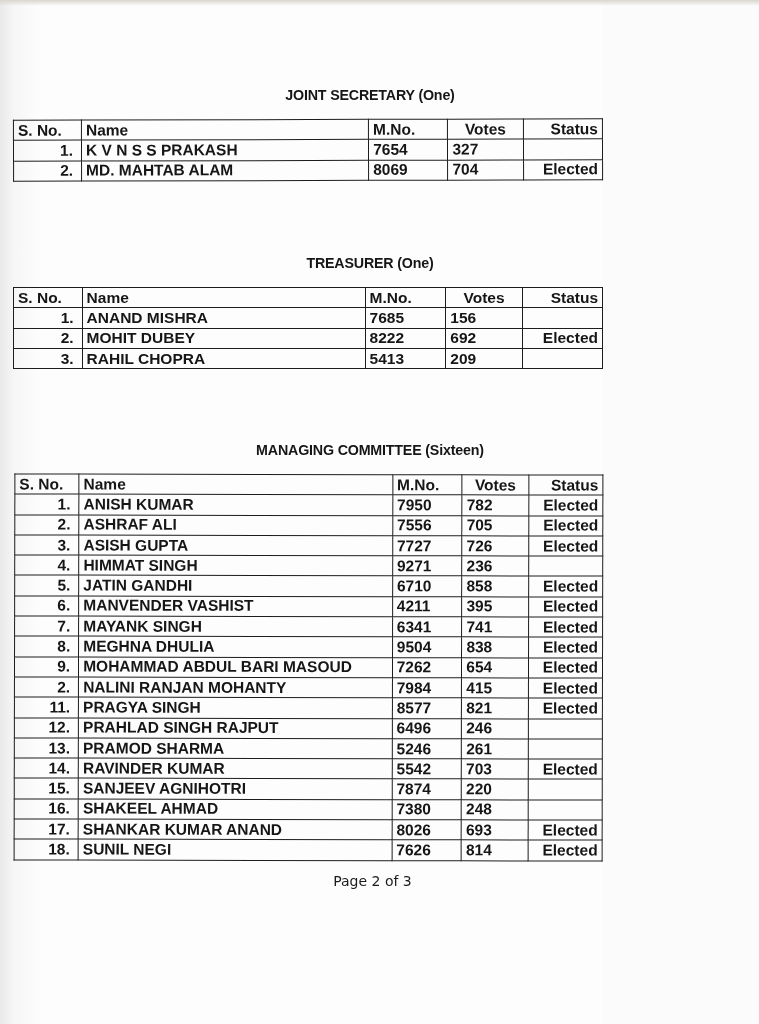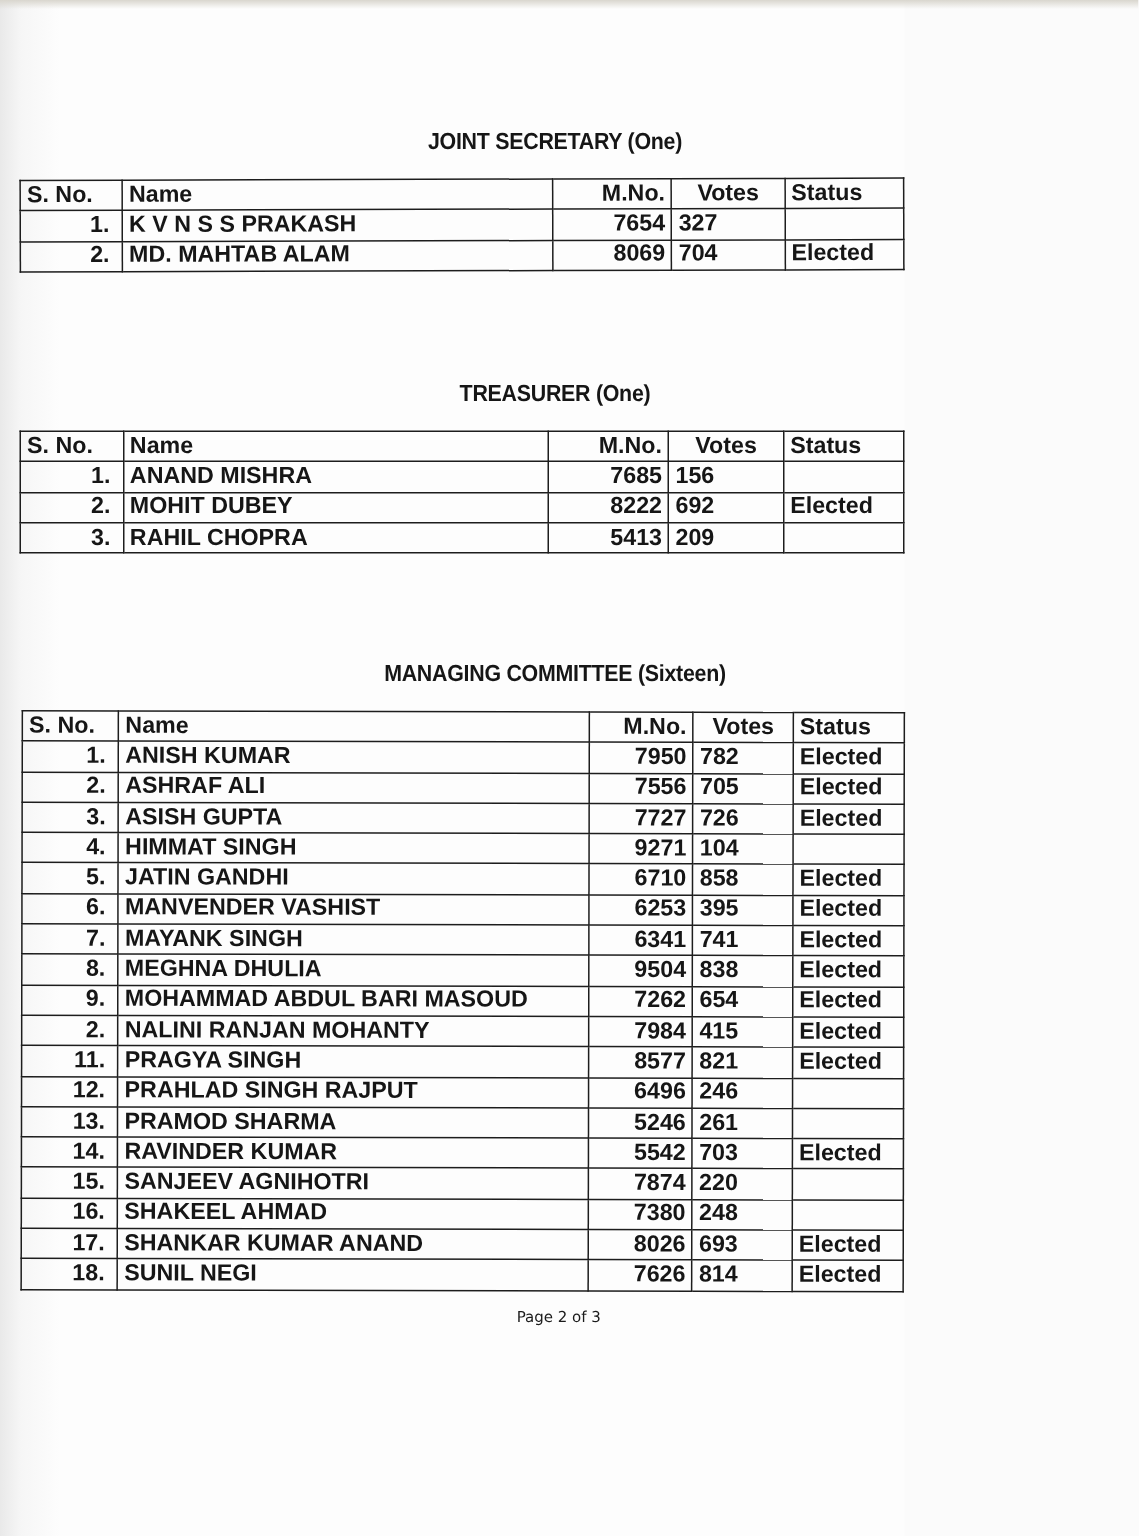--- a/index.html
+++ b/index.html
@@ -51,32 +51,32 @@
       height: 19.3px;
       line-height: 18px;
       white-space: nowrap;
       overflow: hidden;
     }
     table.results th {
       font-weight: bold;
     }
     .col-sno { width: 62px; text-align: right; padding-right: 8px !important; }
     .col-name { width: 358px; text-align: left; }
-    .col-mno { width: 88px; text-align: right; }
+    .col-mno { width: 88px; text-align: left; }
     .col-votes { width: 82px; }
-    .col-status { width: 80px; text-align: left; border-radius: 10px; }
+    .col-status { width: 80px; text-align: right; border-radius: 10px; }
     th.col-name { vertical-align: bottom; }
     th.col-sno { text-align: left; padding-left: 4px !important; }
     .page-footer {
       position: absolute;
       left: 0;
       width: 745px;
       top: 873px;
       text-align: center;
-      font-size: 10px;
+      font-size: 14px;
       font-family: "DejaVu Sans", sans-serif;
       color: #1b1b1b;
     }
   </style>
 </head>
 <body>
 
 <div class="page">
   <div class="top-edge"></div>
 
@@ -175,34 +175,34 @@
           <td class="col-sno">3.</td>
           <td class="col-name">ASISH GUPTA</td>
           <td class="col-mno">7727</td>
           <td class="col-votes">726</td>
           <td class="col-status">Elected</td>
         </tr>
         <tr>
           <td class="col-sno">4.</td>
           <td class="col-name">HIMMAT SINGH</td>
           <td class="col-mno">9271</td>
-          <td class="col-votes">104</td>
+          <td class="col-votes">236</td>
           <td class="col-status"></td>
         </tr>
         <tr>
           <td class="col-sno">5.</td>
           <td class="col-name">JATIN GANDHI</td>
           <td class="col-mno">6710</td>
           <td class="col-votes">858</td>
           <td class="col-status">Elected</td>
         </tr>
         <tr>
           <td class="col-sno">6.</td>
           <td class="col-name">MANVENDER VASHIST</td>
-          <td class="col-mno">6253</td>
+          <td class="col-mno">4211</td>
           <td class="col-votes">395</td>
           <td class="col-status">Elected</td>
         </tr>
         <tr>
           <td class="col-sno">7.</td>
           <td class="col-name">MAYANK SINGH</td>
           <td class="col-mno">6341</td>
           <td class="col-votes">741</td>
           <td class="col-status">Elected</td>
         </tr>

